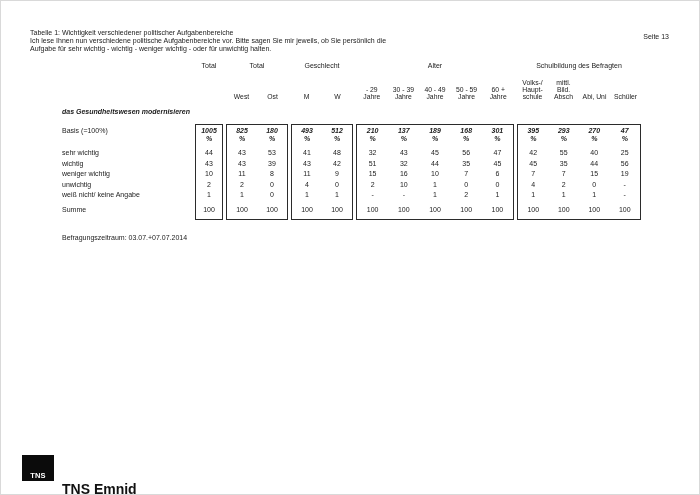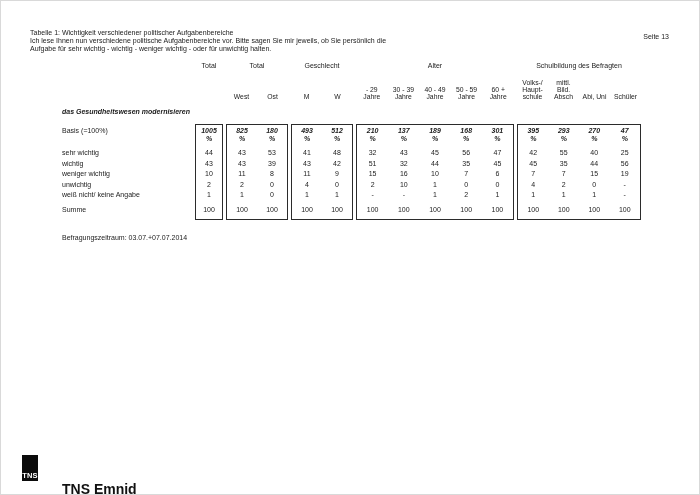--- a/index.html
+++ b/index.html
@@ -29,21 +29,21 @@
   .l-sum{height:10px;}
   .bgroup{display:flex;border:1px solid #2b2b2b;margin-right:3px;padding:2px 0 3px 0;box-sizing:border-box;}
   .bcol{flex:1;display:flex;flex-direction:column;}
   .c-basis{height:15px;text-align:center;font-weight:bold;font-style:italic;font-size:7px;line-height:7.5px;}
   .c-gap1{height:7px;}
   .c-val{height:10.5px;text-align:center;font-size:7px;}
   .c-gap2{height:4px;}
   .c-sum{height:10px;text-align:center;font-size:7px;}
   .note{margin-top:14px;font-size:7px;}
   
-  .logo{position:absolute;left:22px;top:455px;width:16px;height:26px;background:#0b0b0b;color:#ffffff;
+  .logo{position:absolute;left:22px;top:455px;width:32px;height:26px;background:#0b0b0b;color:#ffffff;
         display:flex;align-items:flex-end;justify-content:center;font-size:7.5px;font-weight:bold;
         padding-bottom:1px;box-sizing:border-box;letter-spacing:0.2px;}
   .brand{position:absolute;left:62px;top:481px;font-size:14px;font-weight:bold;color:#111;}
 </style>
 </head>
 <body>
 
 <div class="page-frame"></div>
 
 <div class="intro">

